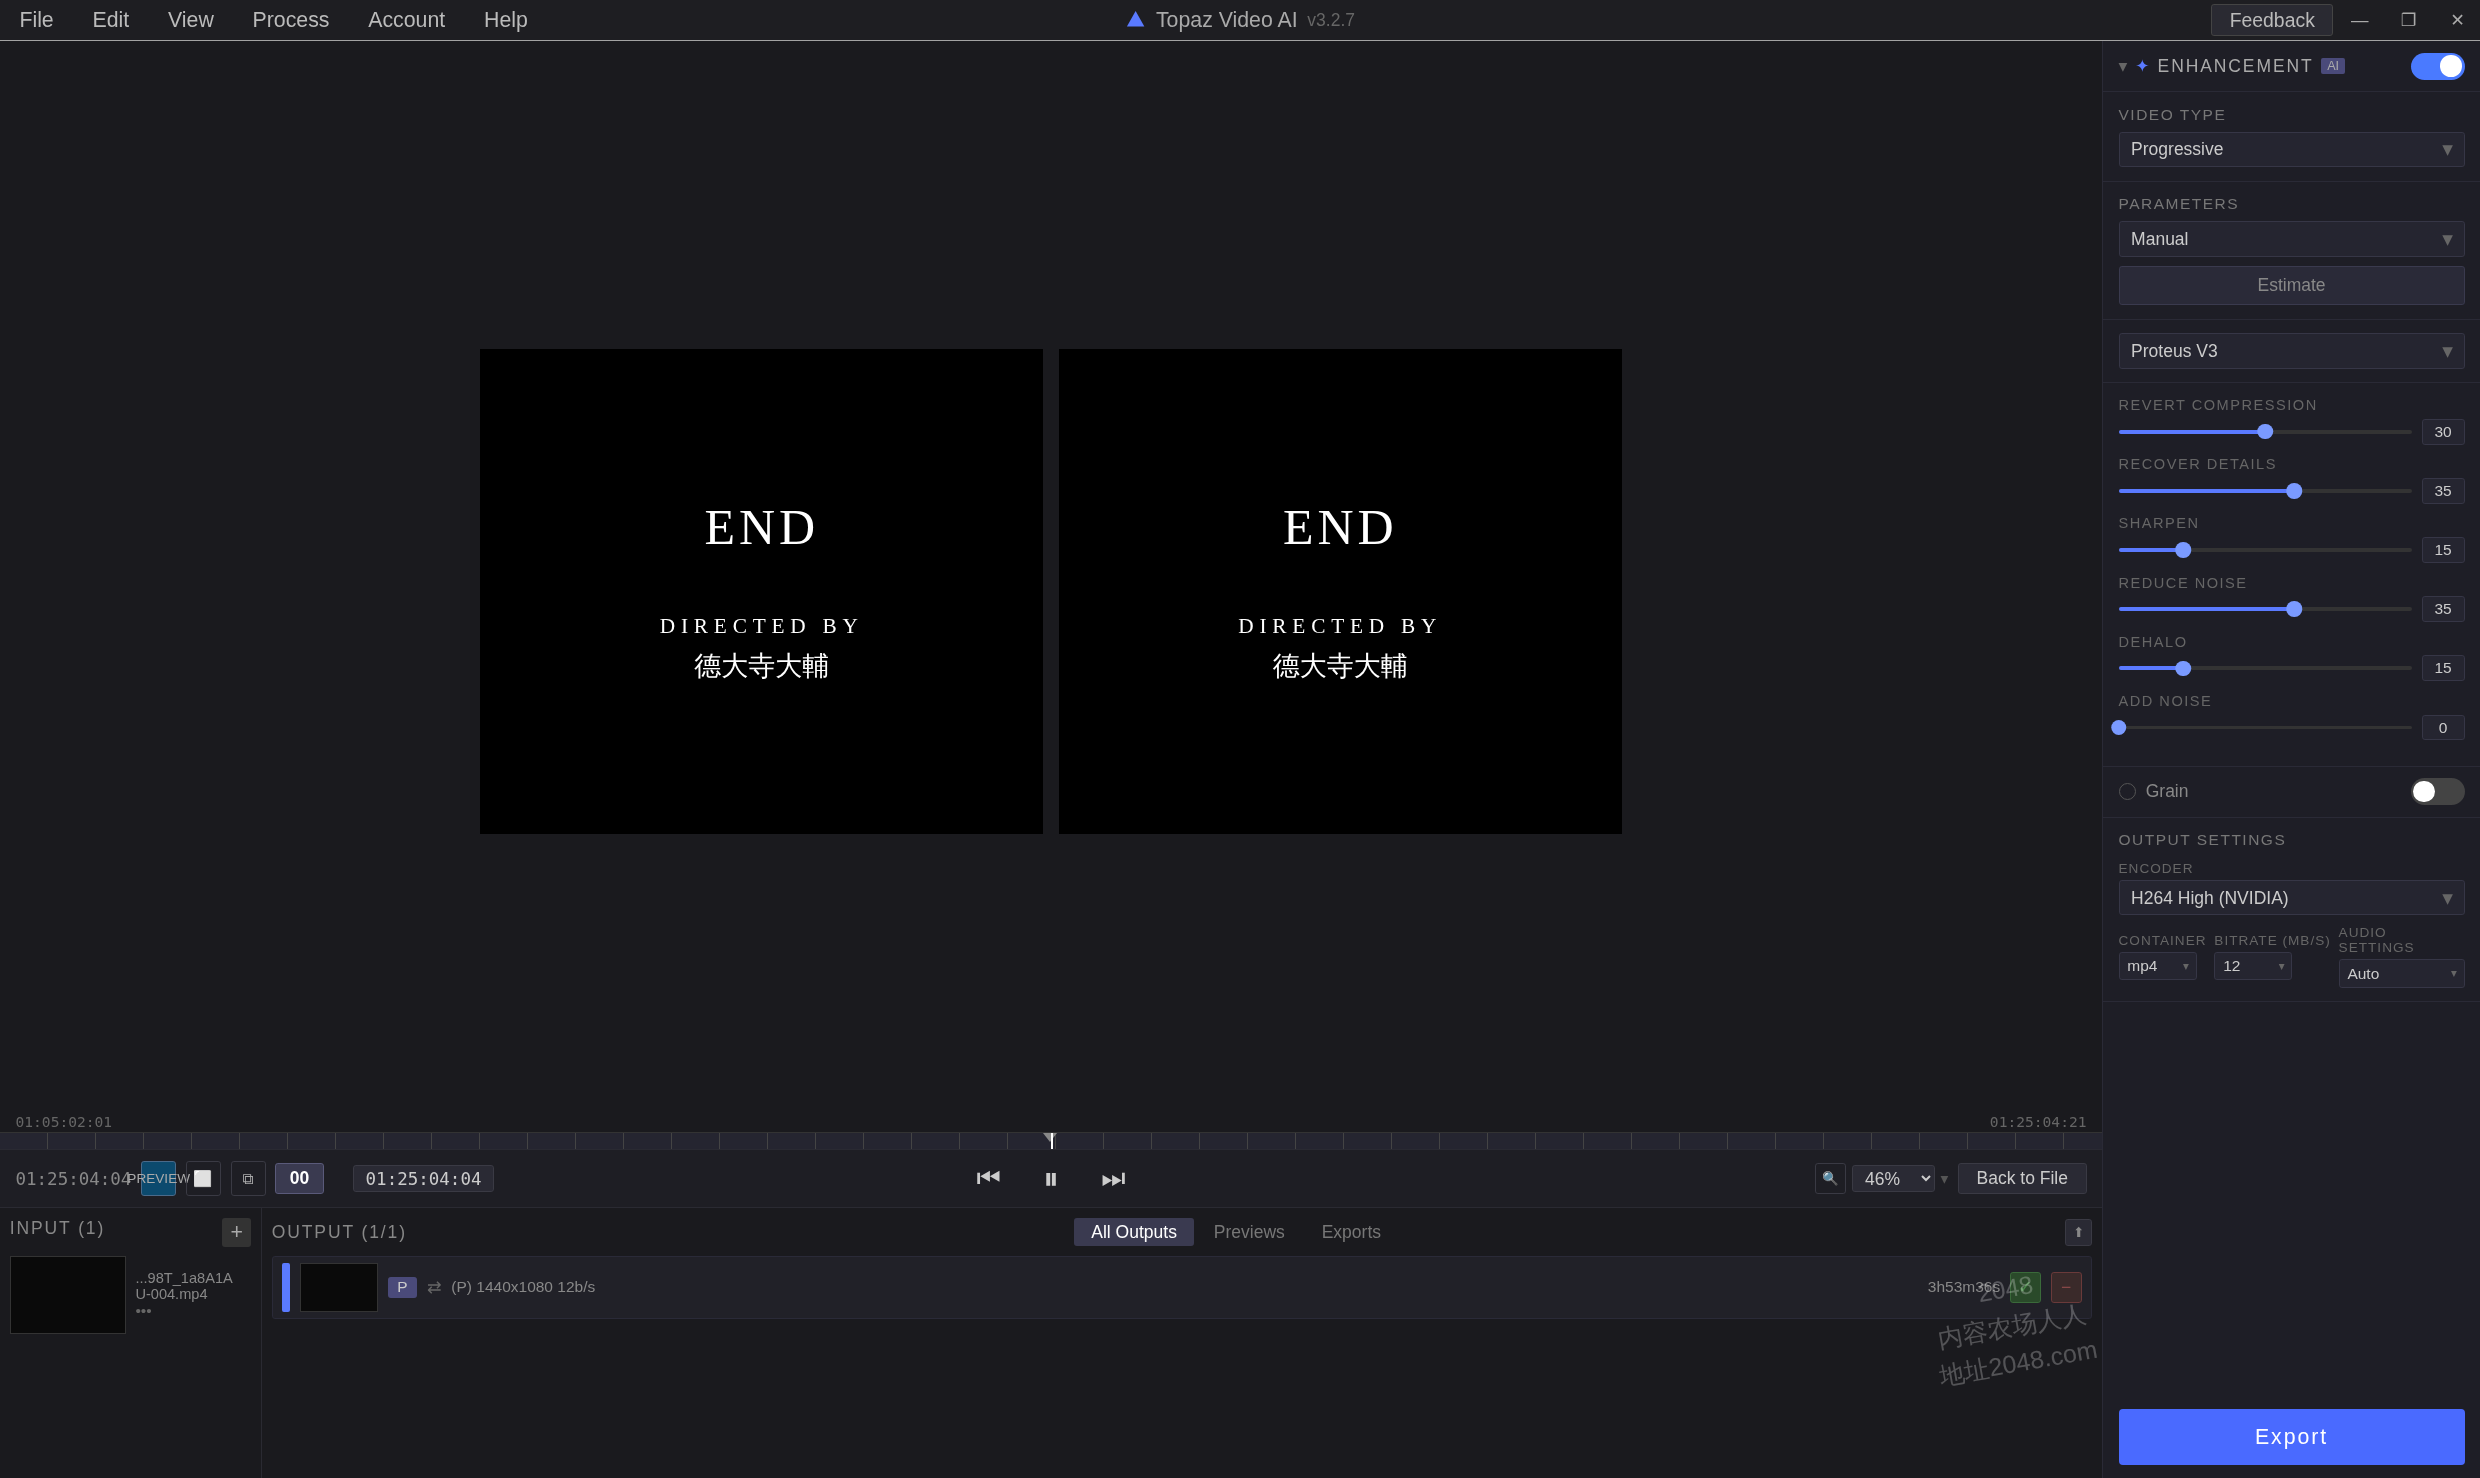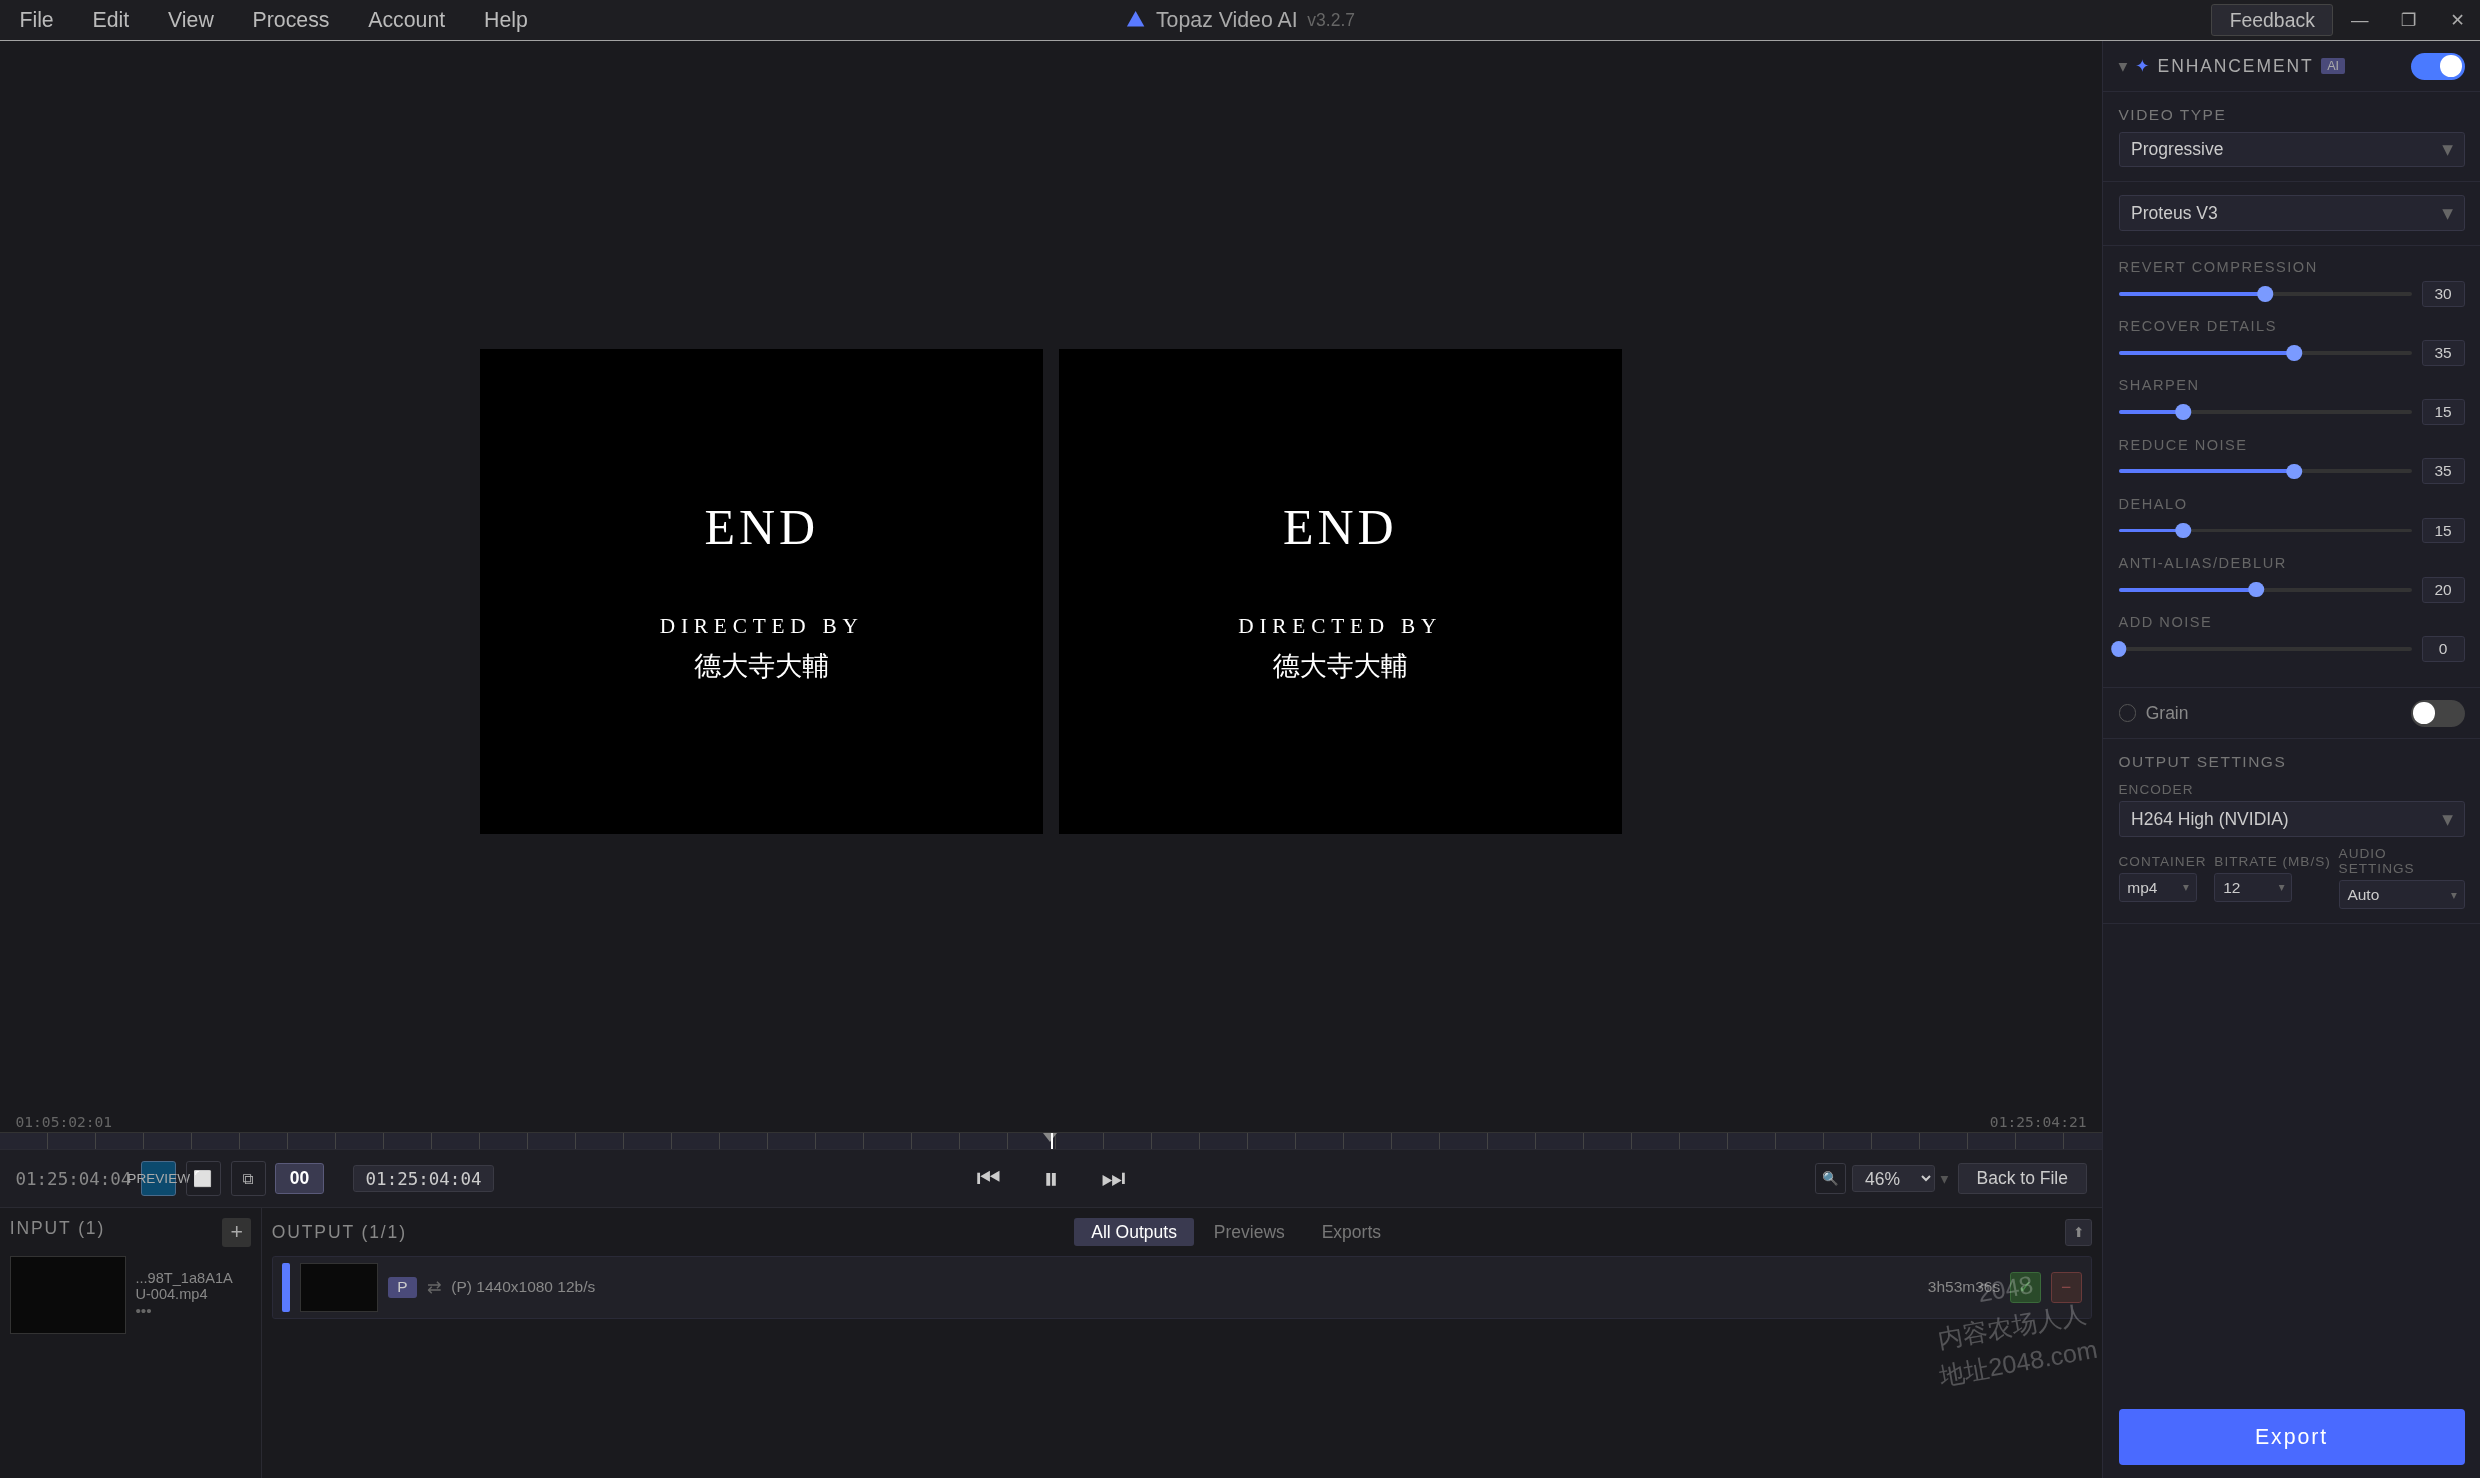--- a/index.html
+++ b/index.html
@@ -855,20 +855,30 @@
       <div class="field-label">VIDEO TYPE</div>
       <div class="select-wrapper">
         <select class="select-field">
           <option>Progressive</option>
           <option>Interlaced</option>
         </select>
       </div>
     </div>
 
 
+    <div class="right-section">
+      <div class="field-label">PARAMETERS</div>
+      <div class="select-wrapper">
+        <select class="select-field">
+          <option>Manual</option>
+          <option>Auto</option>
+        </select>
+      </div>
+      <button class="estimate-btn">Estimate</button>
+    </div>
 
     <div class="right-section">
       <div class="select-wrapper">
         <select class="select-field">
           <option>Proteus V3</option>
           <option>Proteus V2</option>
           <option>Proteus V1</option>
         </select>
       </div>
     </div>
@@ -923,30 +933,20 @@
         <div class="slider-label">DEHALO</div>
         <div class="slider-row">
           <div class="slider-track">
             <div class="slider-fill" style="width:22%;"></div>
             <div class="slider-thumb" style="left:22%;"></div>
           </div>
           <div class="slider-val">15</div>
         </div>
       </div>
 
-      <div>
-        <div class="slider-label">ANTI-ALIAS/DEBLUR</div>
-        <div class="slider-row">
-          <div class="slider-track">
-            <div class="slider-fill" style="width:47%;"></div>
-            <div class="slider-thumb" style="left:47%;"></div>
-          </div>
-          <div class="slider-val">20</div>
-        </div>
-      </div>
 
       <div>
         <div class="slider-label">ADD NOISE</div>
         <div class="slider-row">
           <div class="slider-track">
             <div class="slider-fill" style="width:0%;"></div>
             <div class="slider-thumb" style="left:0%;"></div>
           </div>
           <div class="slider-val">0</div>
         </div>

